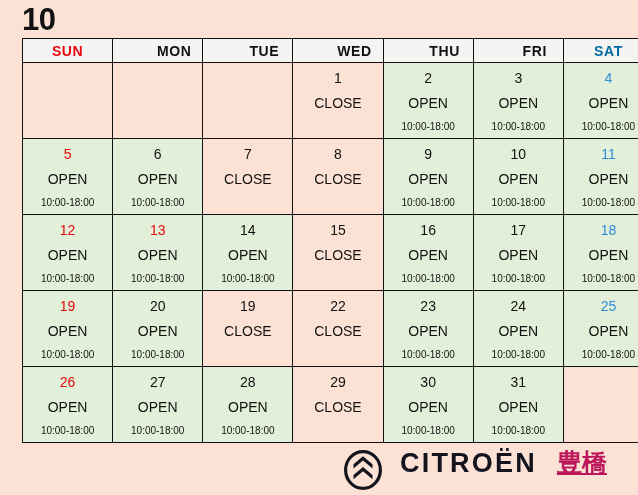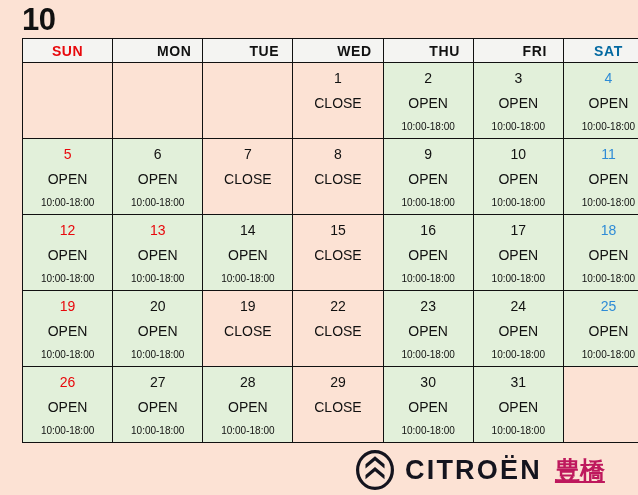--- a/index.html
+++ b/index.html
@@ -101,25 +101,25 @@
   }
   .hours {
     font-size: 10px;
     line-height: 1;
     color: #111111;
   }
 
   
   .brand-logo {
     position: absolute;
-    left: 356px;
+    left: 344px;
     top: 450px;
     display: flex;
-    align-items: center;
-    gap: 11px;
+    align-items: flex-start;
+    gap: 18px;
   }
   .brand-emblem {
     width: 38px;
     height: 40px;
     flex: none;
     display: block;
   }
   .brand-wordmark {
     font-size: 27px;
     font-weight: bold;

